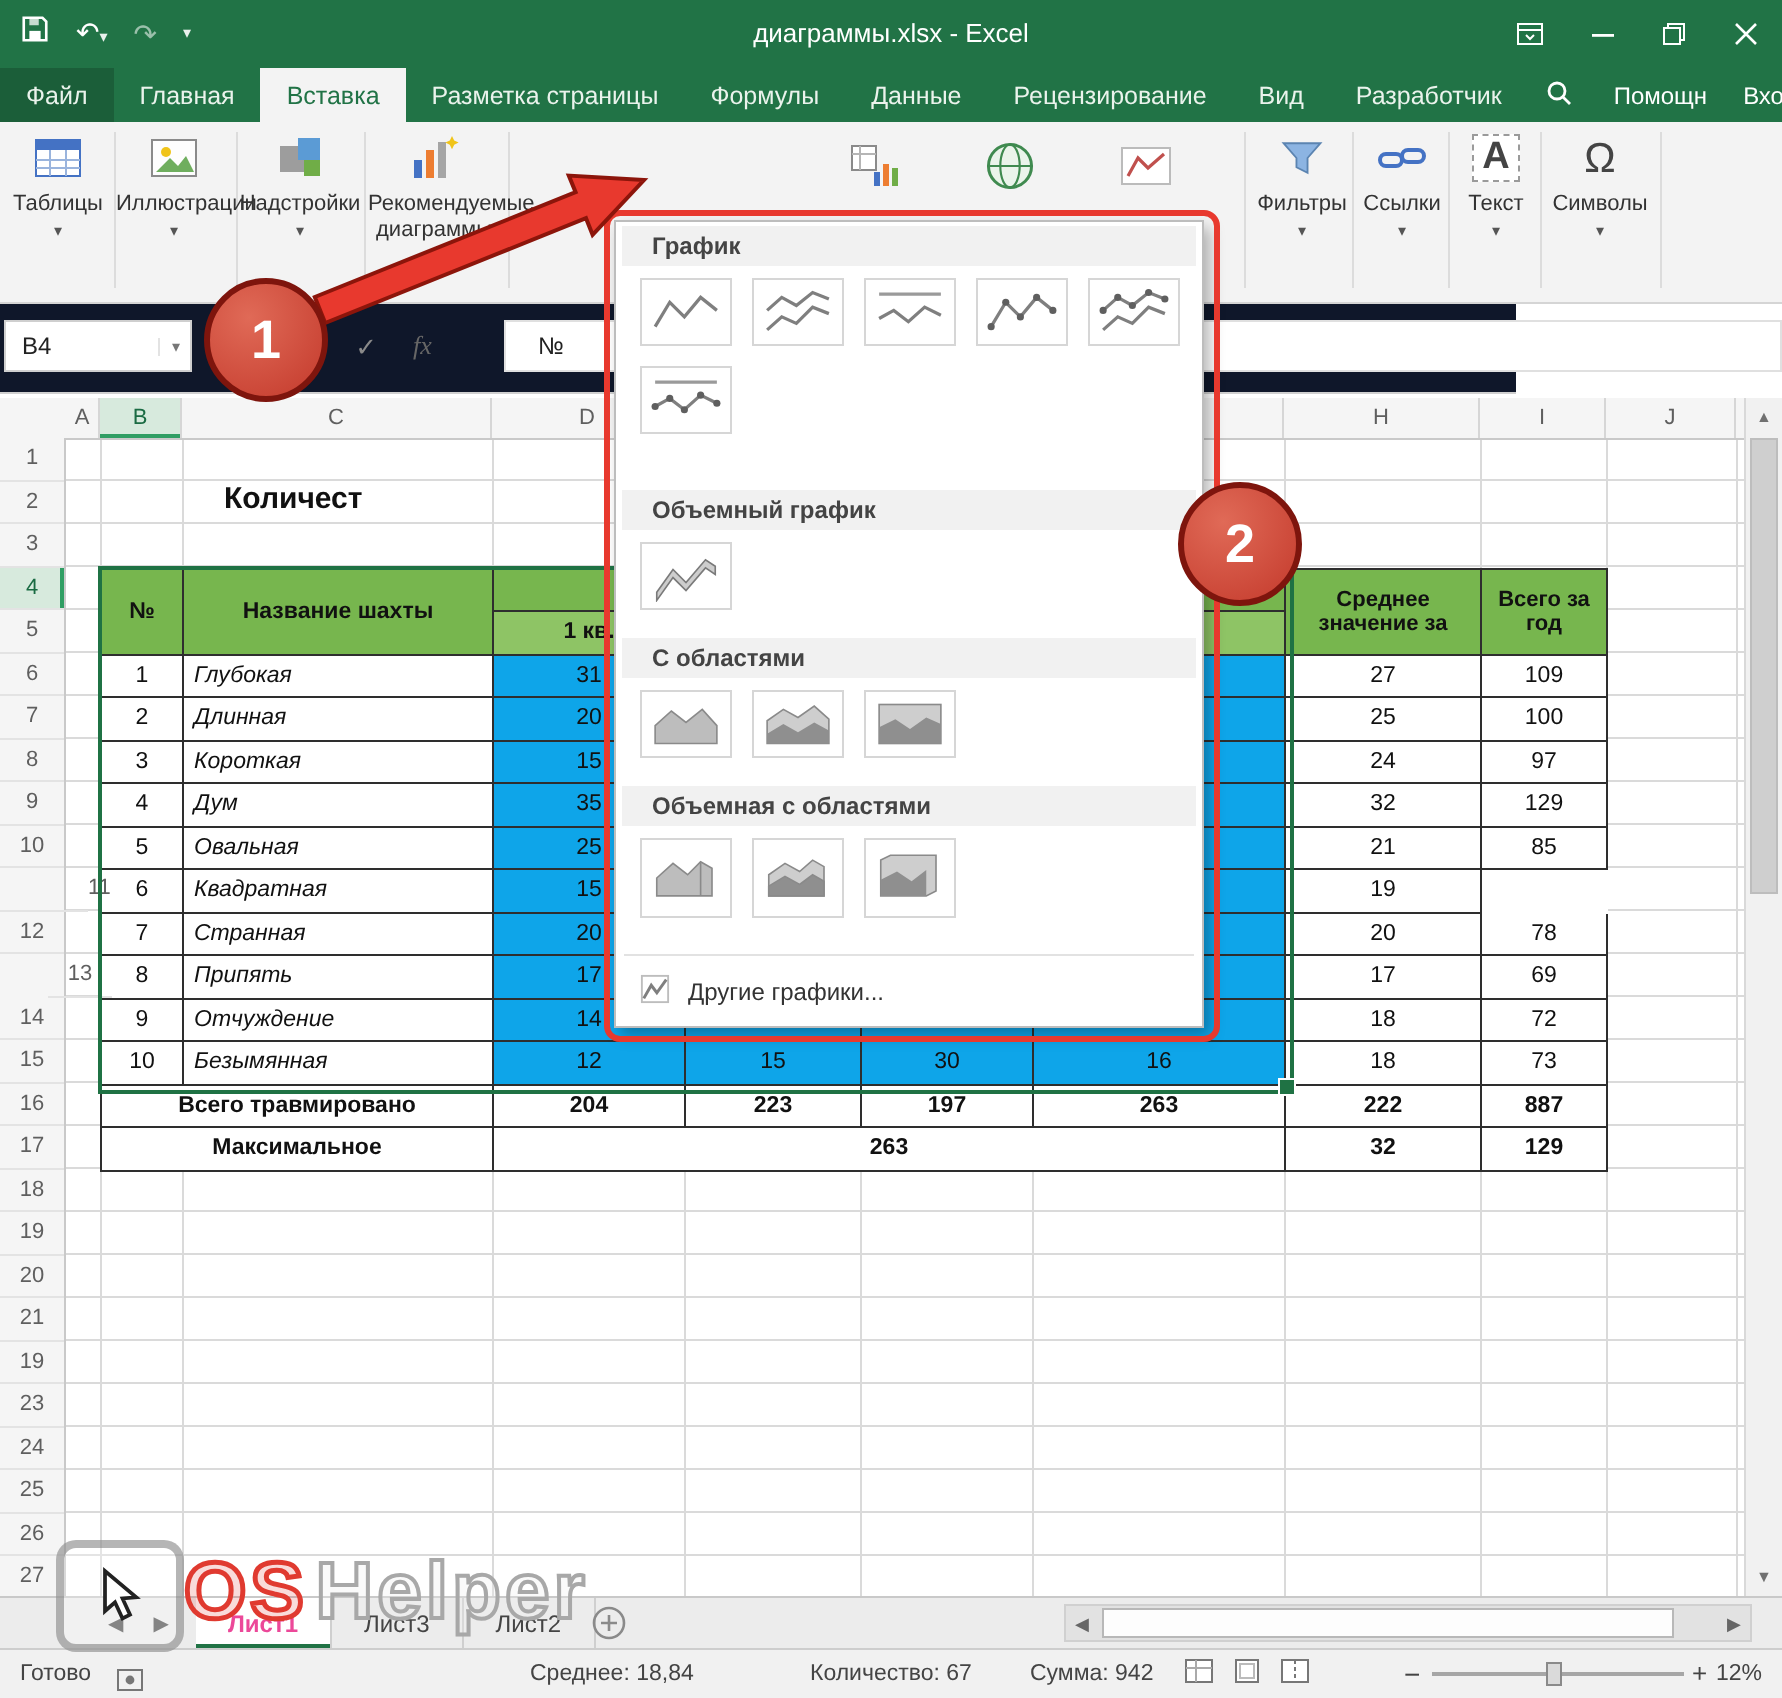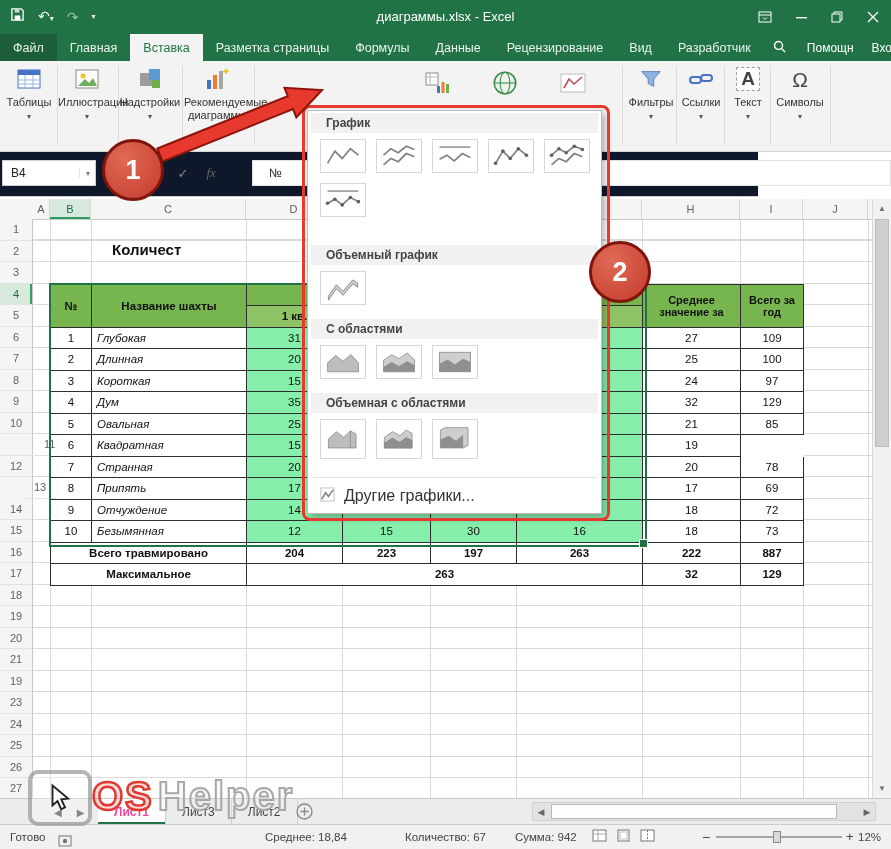--- a/index.html
+++ b/index.html
@@ -57,31 +57,31 @@
   .xtable{position:absolute;left:50px;top:283.5px;display:grid;z-index:2;background:#fff;
       grid-template-columns:41px 155px 96px 88px 86px 126px 98px 63px;
       grid-template-rows:21.5px 21.5px repeat(12,21.5px);
       border-top:1px solid #2e2e2e;border-left:1px solid #2e2e2e;font-size:11.5px;color:#111;}
   .tc{border-right:1px solid #2e2e2e;border-bottom:1px solid #2e2e2e;display:flex;align-items:center;justify-content:center;background:#fff;overflow:hidden;box-sizing:border-box;}
   .tc.hdr{background:#77b64e;font-weight:bold;}
   .tc.hdr2{background:#8ec465;font-weight:bold;}
   .tc.small{flex-direction:column;line-height:12px;font-size:11px;}
   .tc.left{justify-content:flex-start;padding-left:5px;}
   .tc.it{font-style:italic;}
-  .tc.q{background:#86efac;}
+  .tc.q{background:#0ea5e9;}
   .tc.b{font-weight:bold;}
   .selrect{position:absolute;left:49px;top:282.5px;width:594px;height:260px;border:2px solid #1f7244;z-index:6;pointer-events:none;}
   .selhandle{position:absolute;left:639px;top:539px;width:7px;height:7px;background:#1f7244;border:1px solid #fff;z-index:7;}
   
   .chartmenu{position:absolute;left:307px;top:110px;width:293px;height:402px;background:#fff;border:1px solid #bdbdbd;box-shadow:3px 4px 7px rgba(0,0,0,.28);z-index:30;}
   .msec{position:absolute;left:3px;right:3px;height:20px;background:#f1f1f1;font-weight:bold;font-size:12px;color:#444;line-height:20px;padding-left:15px;}
   .gic{position:absolute;width:46px;height:34px;border:1px solid #d6d6d6;background:#fff;display:flex;align-items:center;justify-content:center;box-sizing:border-box;}
   .gic.tall{height:40px;}
   .msep{position:absolute;left:4px;right:4px;top:366px;height:1px;background:#e2e2e2;}
-  .mfooter{position:absolute;left:0;right:2px;top:372px;height:26px;display:flex;align-items:center;gap:9px;padding-left:12px;font-size:16px;color:#333;}
+  .mfooter{position:absolute;left:0;right:2px;top:372px;height:26px;display:flex;align-items:center;gap:9px;padding-left:12px;font-size:12px;color:#333;}
   
   .redrect{position:absolute;left:302px;top:105px;width:302px;height:410px;border:3px solid #e8392e;border-radius:8px;z-index:40;pointer-events:none;}
   .numcircle{position:absolute;width:56px;height:56px;border-radius:50%;background:radial-gradient(circle at 35% 30%,#e06a57,#c43a2c);border:3px solid #7e150d;color:#fff;font-size:27px;font-weight:bold;display:flex;align-items:center;justify-content:center;z-index:45;}
   .arrowsvg{position:absolute;left:140px;top:75px;z-index:45;pointer-events:none;}
   
   .wm-box{position:absolute;left:28px;top:770px;width:56px;height:48px;border:4px solid rgba(120,120,120,.55);border-radius:10px;background:rgba(255,255,255,.28);z-index:50;display:flex;align-items:center;justify-content:center;}
   .wm-text{position:absolute;left:92px;top:774px;font-size:40px;font-weight:bold;letter-spacing:2px;z-index:50;white-space:nowrap;}
   .wm-os{color:rgba(224,58,48,.18);-webkit-text-stroke:2.5px #e03a30;}
   .wm-helper{color:rgba(240,240,240,.30);-webkit-text-stroke:2px #a8a8a8;margin-left:4px;}
   

